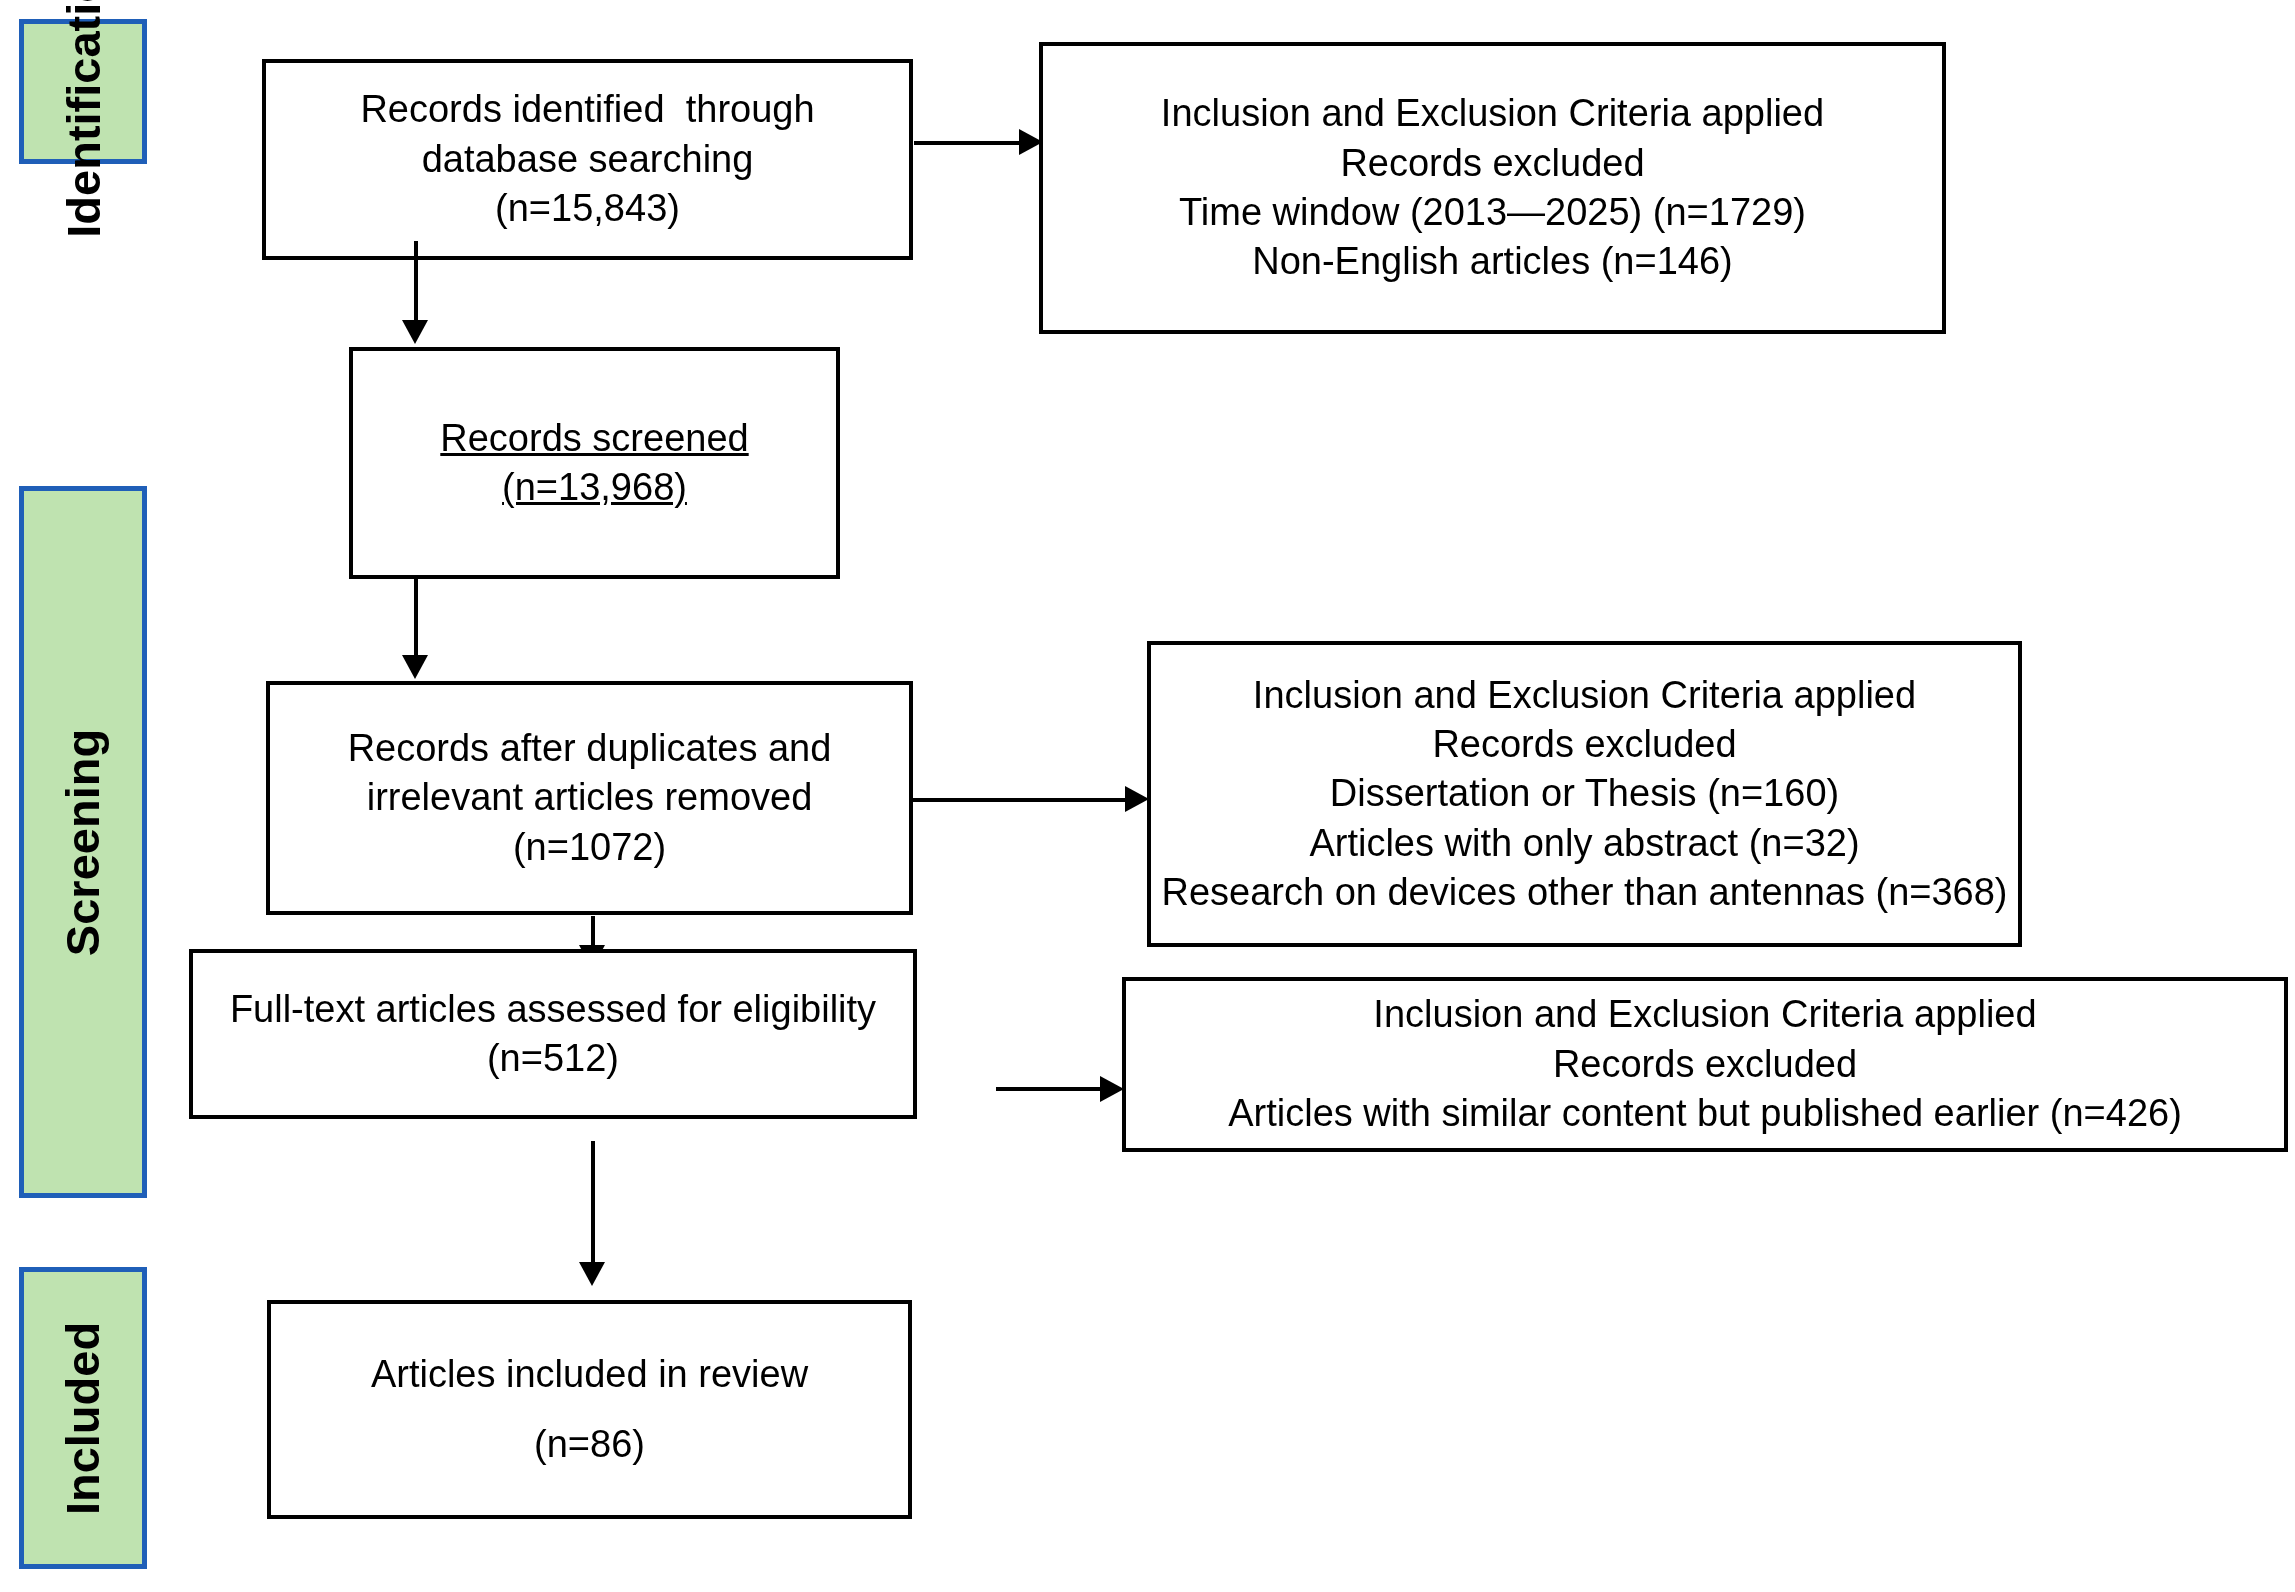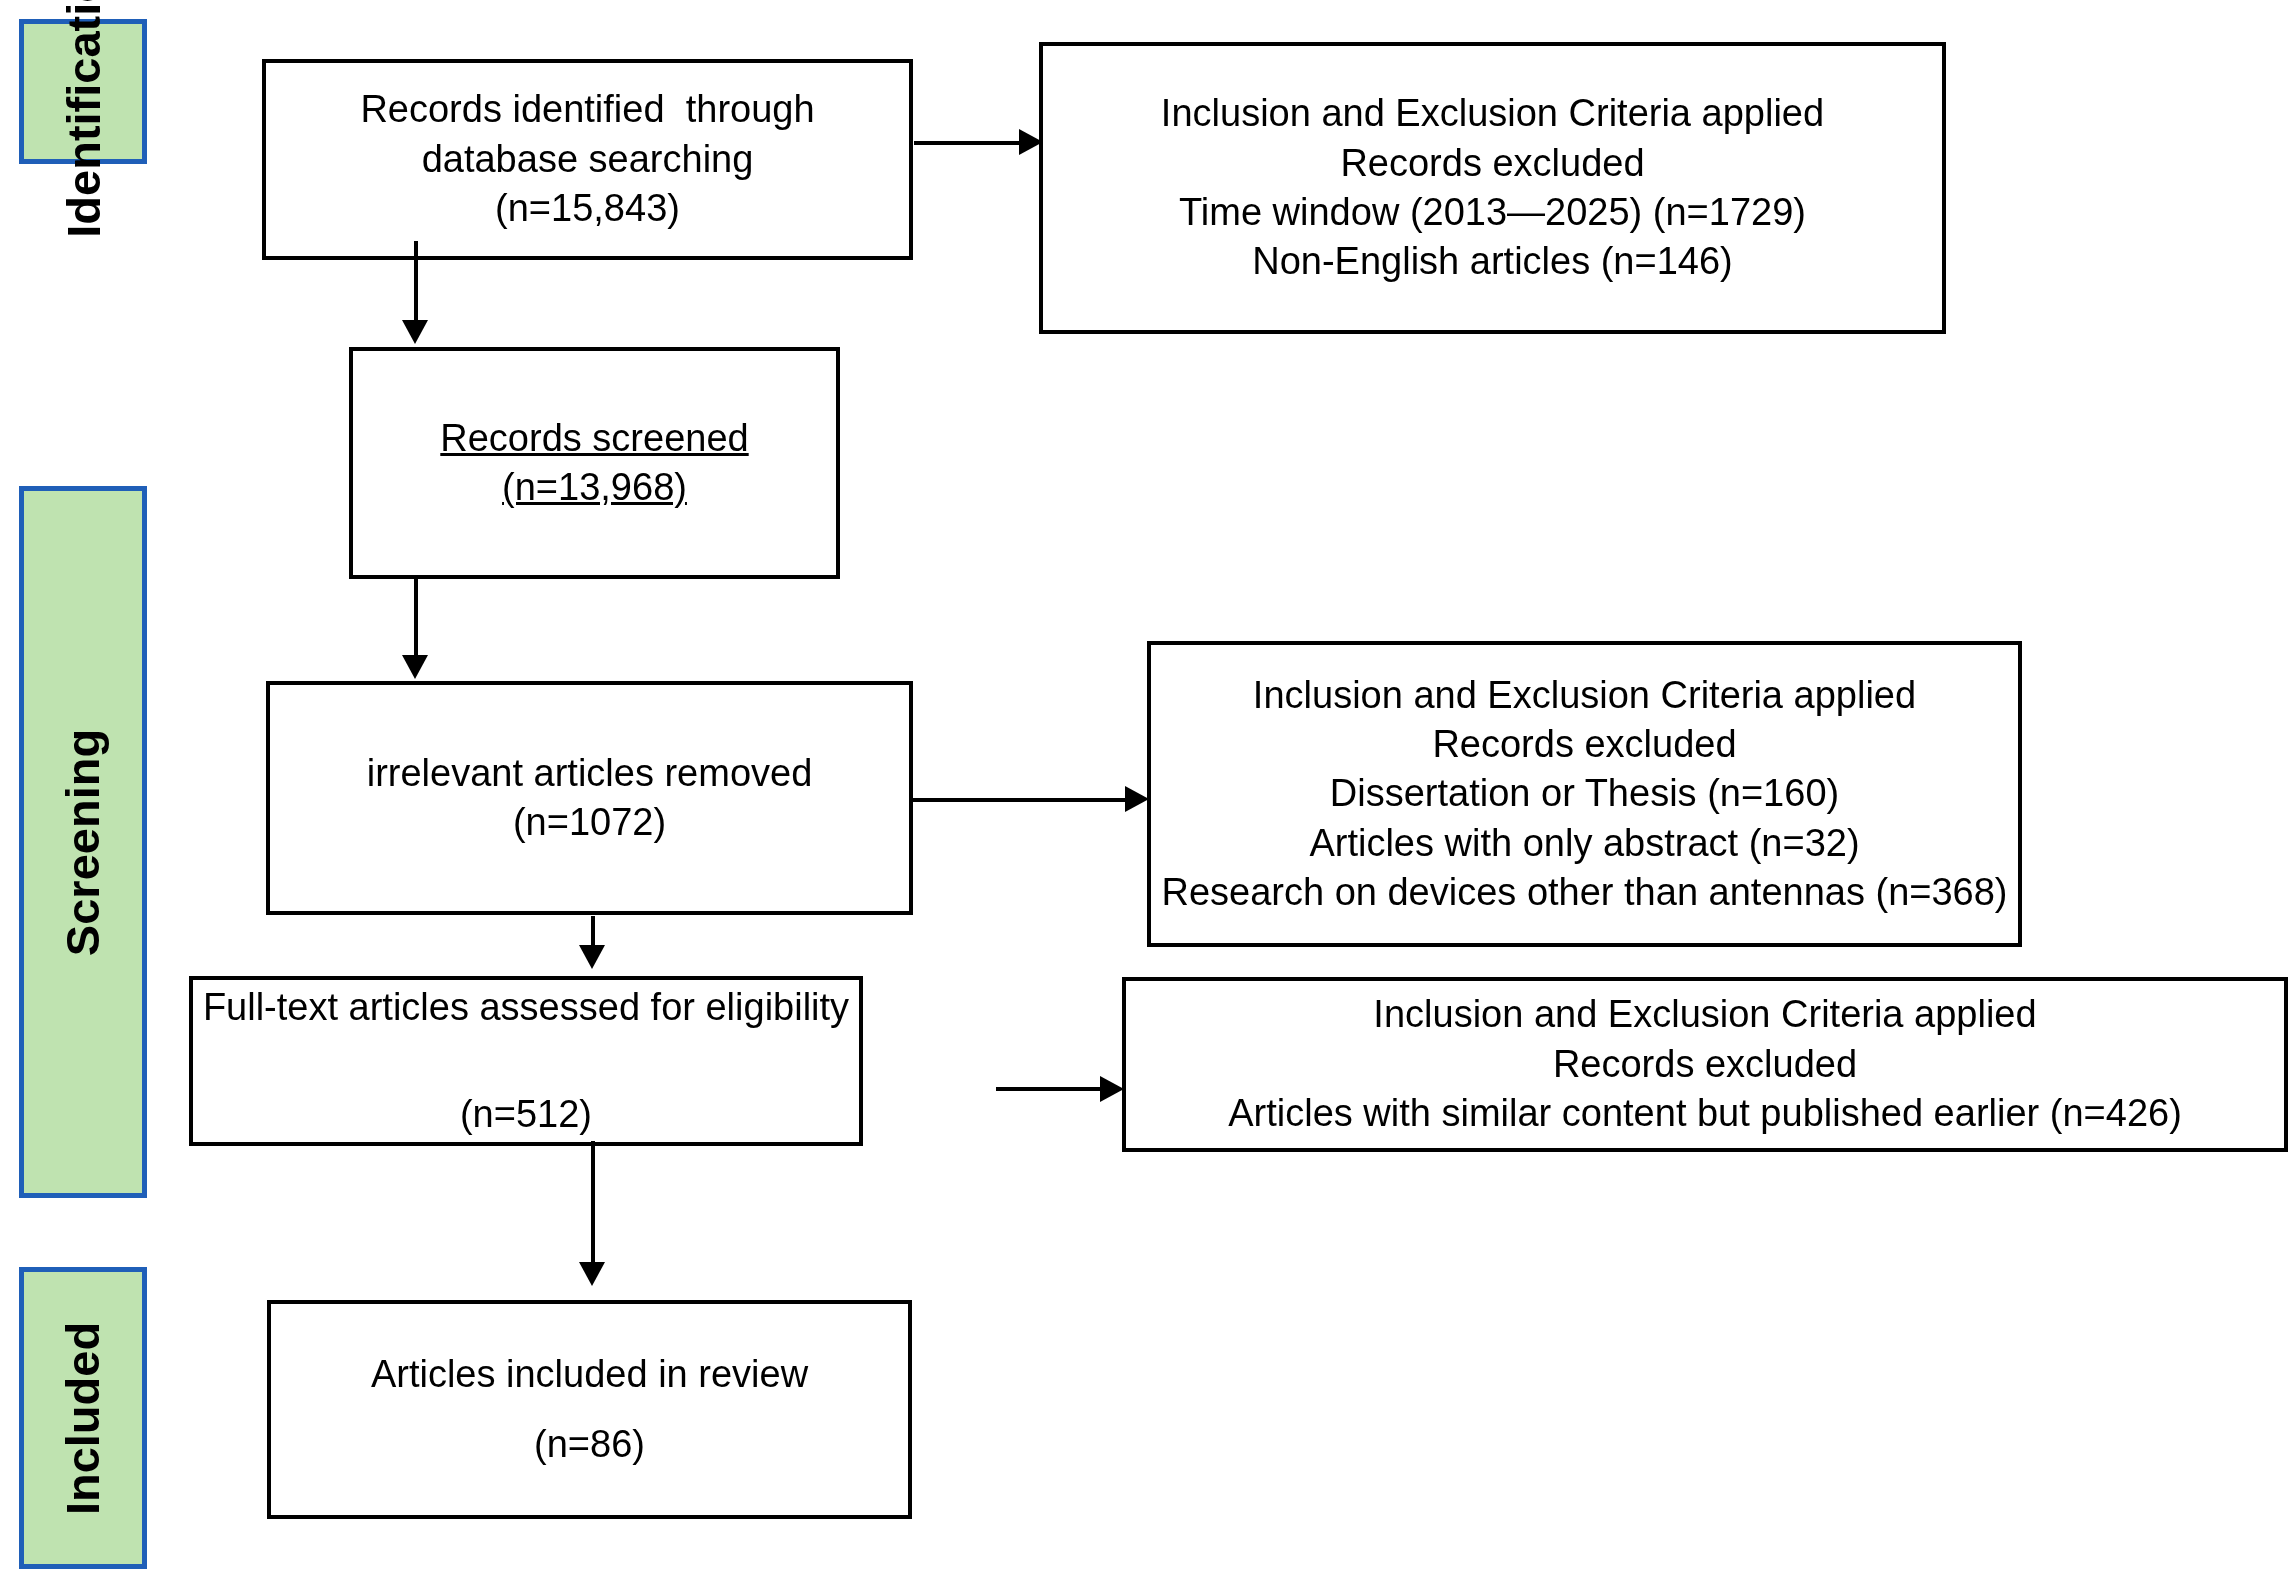--- a/index.html
+++ b/index.html
@@ -121,39 +121,40 @@
 
   <div class="fbox" style="left:349px; top:347px; width:491px; height:232px;text-decoration:underline;">
     <span class="ln">Records screened</span>
     <span class="ln">(n=13,968)</span>
   </div>
 
   <div class="vline" style="left:414px; top:579px; width:4.4px; height:78px;"></div>
   <div class="arrow-down" style="left:402px; top:655px;"></div>
 
   <div class="fbox" style="left:266px; top:681px; width:647px; height:234px;">
+    <span class="ln">Records after duplicates and</span>
     <span class="ln">irrelevant articles removed</span>
     <span class="ln">(n=1072)</span>
   </div>
 
   <div class="fbox" style="left:1147px; top:641px; width:875px; height:306px;">
     <span class="ln">Inclusion and Exclusion Criteria applied</span>
     <span class="ln">Records excluded</span>
     <span class="ln">Dissertation or Thesis (n=160)</span>
     <span class="ln">Articles with only abstract (n=32)</span>
     <span class="ln">Research on devices other than antennas (n=368)</span>
   </div>
 
   <div class="hline" style="left:912px; top:798px; width:219px;"></div>
   <div class="arrow-right" style="left:1125px; top:786px;"></div>
 
   <div class="vline" style="left:591px; top:916px; width:4.4px; height:31px;"></div>
   <div class="arrow-down" style="left:579px; top:945px;"></div>
 
-  <div class="fbox" style="left:189px; top:976px; width:674px; height:170px;justify-content:space-between;">
+  <div class="fbox" style="left:189px; top:949px; width:728px; height:170px;">
     <span class="ln">Full-text articles assessed for eligibility</span>
     <span class="ln">(n=512)</span>
   </div>
 
   <div class="fbox" style="left:1122px; top:977px; width:1166px; height:175px;">
     <span class="ln">Inclusion and Exclusion Criteria applied</span>
     <span class="ln">Records excluded</span>
     <span class="ln">Articles with similar content but published earlier (n=426)</span>
   </div>
 

